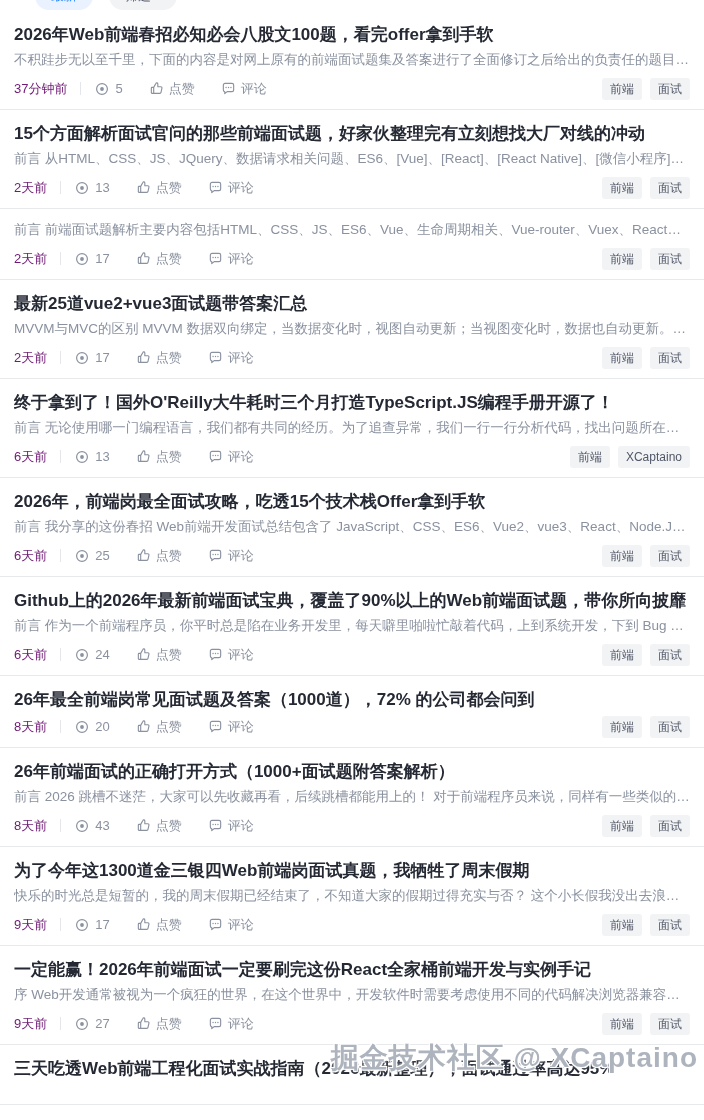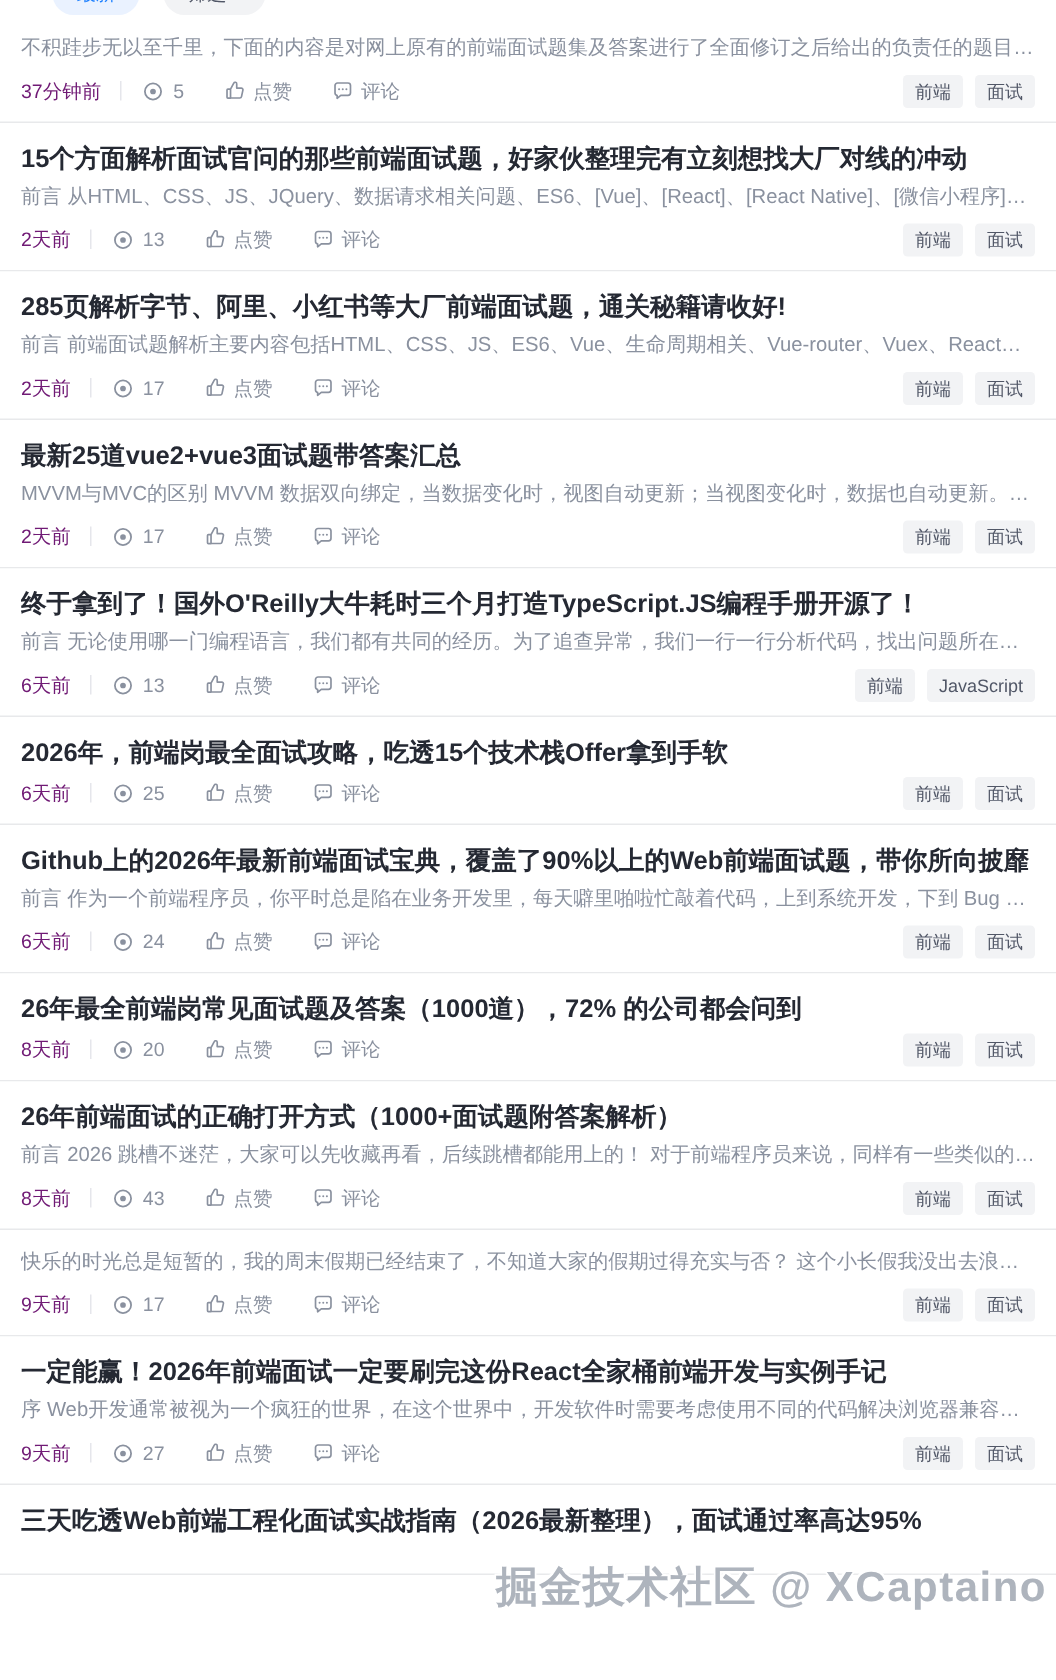--- a/index.html
+++ b/index.html
@@ -129,20 +129,21 @@
       <span>最新</span>
     </button>
     <button class="pill filter">
       <span>筛选</span>
       <span class="chev">▾</span>
     </button>
   </div>
 
   <div class="article-list">
   <div class="card">
+    <div class="card-title">2026年Web前端春招必知必会八股文100题，看完offer拿到手软</div>
     <div class="card-summary">不积跬步无以至千里，下面的内容是对网上原有的前端面试题集及答案进行了全面修订之后给出的负责任的题目和…</div>
     <div class="card-meta">
       <span class="meta-time">37分钟前</span>
       <span class="meta-sep"></span>
       <span class="meta-group">
         <span>
           <svg width="16" height="16" viewBox="0 0 16 16">
             <circle cx="8" cy="8" r="5.4" fill="none" stroke="#8a919f" stroke-width="1.2"></circle>
             <circle cx="8" cy="8" r="1.9" fill="#8a919f"></circle>
           </svg>
@@ -210,21 +211,20 @@
         <span>评论</span>
       </button>
       <span class="tag-list">
             <span class="tag">前端</span>
             <span class="tag">面试</span>
           </span>
     </div>
   </div>
 
   <div class="card">
-    <div class="card-title">285页解析字节、阿里、小红书等大厂前端面试题，通关秘籍请收好!</div>
     <div class="card-summary">前言 前端面试题解析主要内容包括HTML、CSS、JS、ES6、Vue、生命周期相关、Vue-router、Vuex、React、…</div>
     <div class="card-meta">
       <span class="meta-time">2天前</span>
       <span class="meta-sep"></span>
       <span class="meta-group">
         <span>
           <svg width="16" height="16" viewBox="0 0 16 16">
             <circle cx="8" cy="8" r="5.4" fill="none" stroke="#8a919f" stroke-width="1.2"></circle>
             <circle cx="8" cy="8" r="1.9" fill="#8a919f"></circle>
           </svg>
@@ -327,27 +327,28 @@
             <path d="M2.5 4.3a1.8 1.8 0 0 1 1.8-1.8h7.4a1.8 1.8 0 0 1 1.8 1.8v5.2a1.8 1.8 0 0 1-1.8 1.8H6.6l-2.6 2.1v-2.1h-.1a1.8 1.8 0 0 1-1.4-1.8z"></path>
             <circle cx="5.4" cy="6.9" r="0.72" fill="#8a919f" stroke="none"></circle>
             <circle cx="8" cy="6.9" r="0.72" fill="#8a919f" stroke="none"></circle>
             <circle cx="10.6" cy="6.9" r="0.72" fill="#8a919f" stroke="none"></circle>
           </svg>
         </span>
         <span>评论</span>
       </button>
       <span class="tag-list">
             <span class="tag">前端</span>
-            <span class="tag">JavaScript</span>
+            <span class="tag">XCaptaino</span>
           </span>
     </div>
   </div>
 
   <div class="card">
     <div class="card-title">2026年，前端岗最全面试攻略，吃透15个技术栈Offer拿到手软</div>
+    <div class="card-summary">前言 我分享的这份春招 Web前端开发面试总结包含了 JavaScript、CSS、ES6、Vue2、vue3、React、Node.JS…</div>
     <div class="card-meta">
       <span class="meta-time">6天前</span>
       <span class="meta-sep"></span>
       <span class="meta-group">
         <span>
           <svg width="16" height="16" viewBox="0 0 16 16">
             <circle cx="8" cy="8" r="5.4" fill="none" stroke="#8a919f" stroke-width="1.2"></circle>
             <circle cx="8" cy="8" r="1.9" fill="#8a919f"></circle>
           </svg>
         </span>
@@ -495,20 +496,21 @@
         <span>评论</span>
       </button>
       <span class="tag-list">
             <span class="tag">前端</span>
             <span class="tag">面试</span>
           </span>
     </div>
   </div>
 
   <div class="card">
+    <div class="card-title">为了今年这1300道金三银四Web前端岗面试真题，我牺牲了周末假期</div>
     <div class="card-summary">快乐的时光总是短暂的，我的周末假期已经结束了，不知道大家的假期过得充实与否？ 这个小长假我没出去浪，家…</div>
     <div class="card-meta">
       <span class="meta-time">9天前</span>
       <span class="meta-sep"></span>
       <span class="meta-group">
         <span>
           <svg width="16" height="16" viewBox="0 0 16 16">
             <circle cx="8" cy="8" r="5.4" fill="none" stroke="#8a919f" stroke-width="1.2"></circle>
             <circle cx="8" cy="8" r="1.9" fill="#8a919f"></circle>
           </svg>

